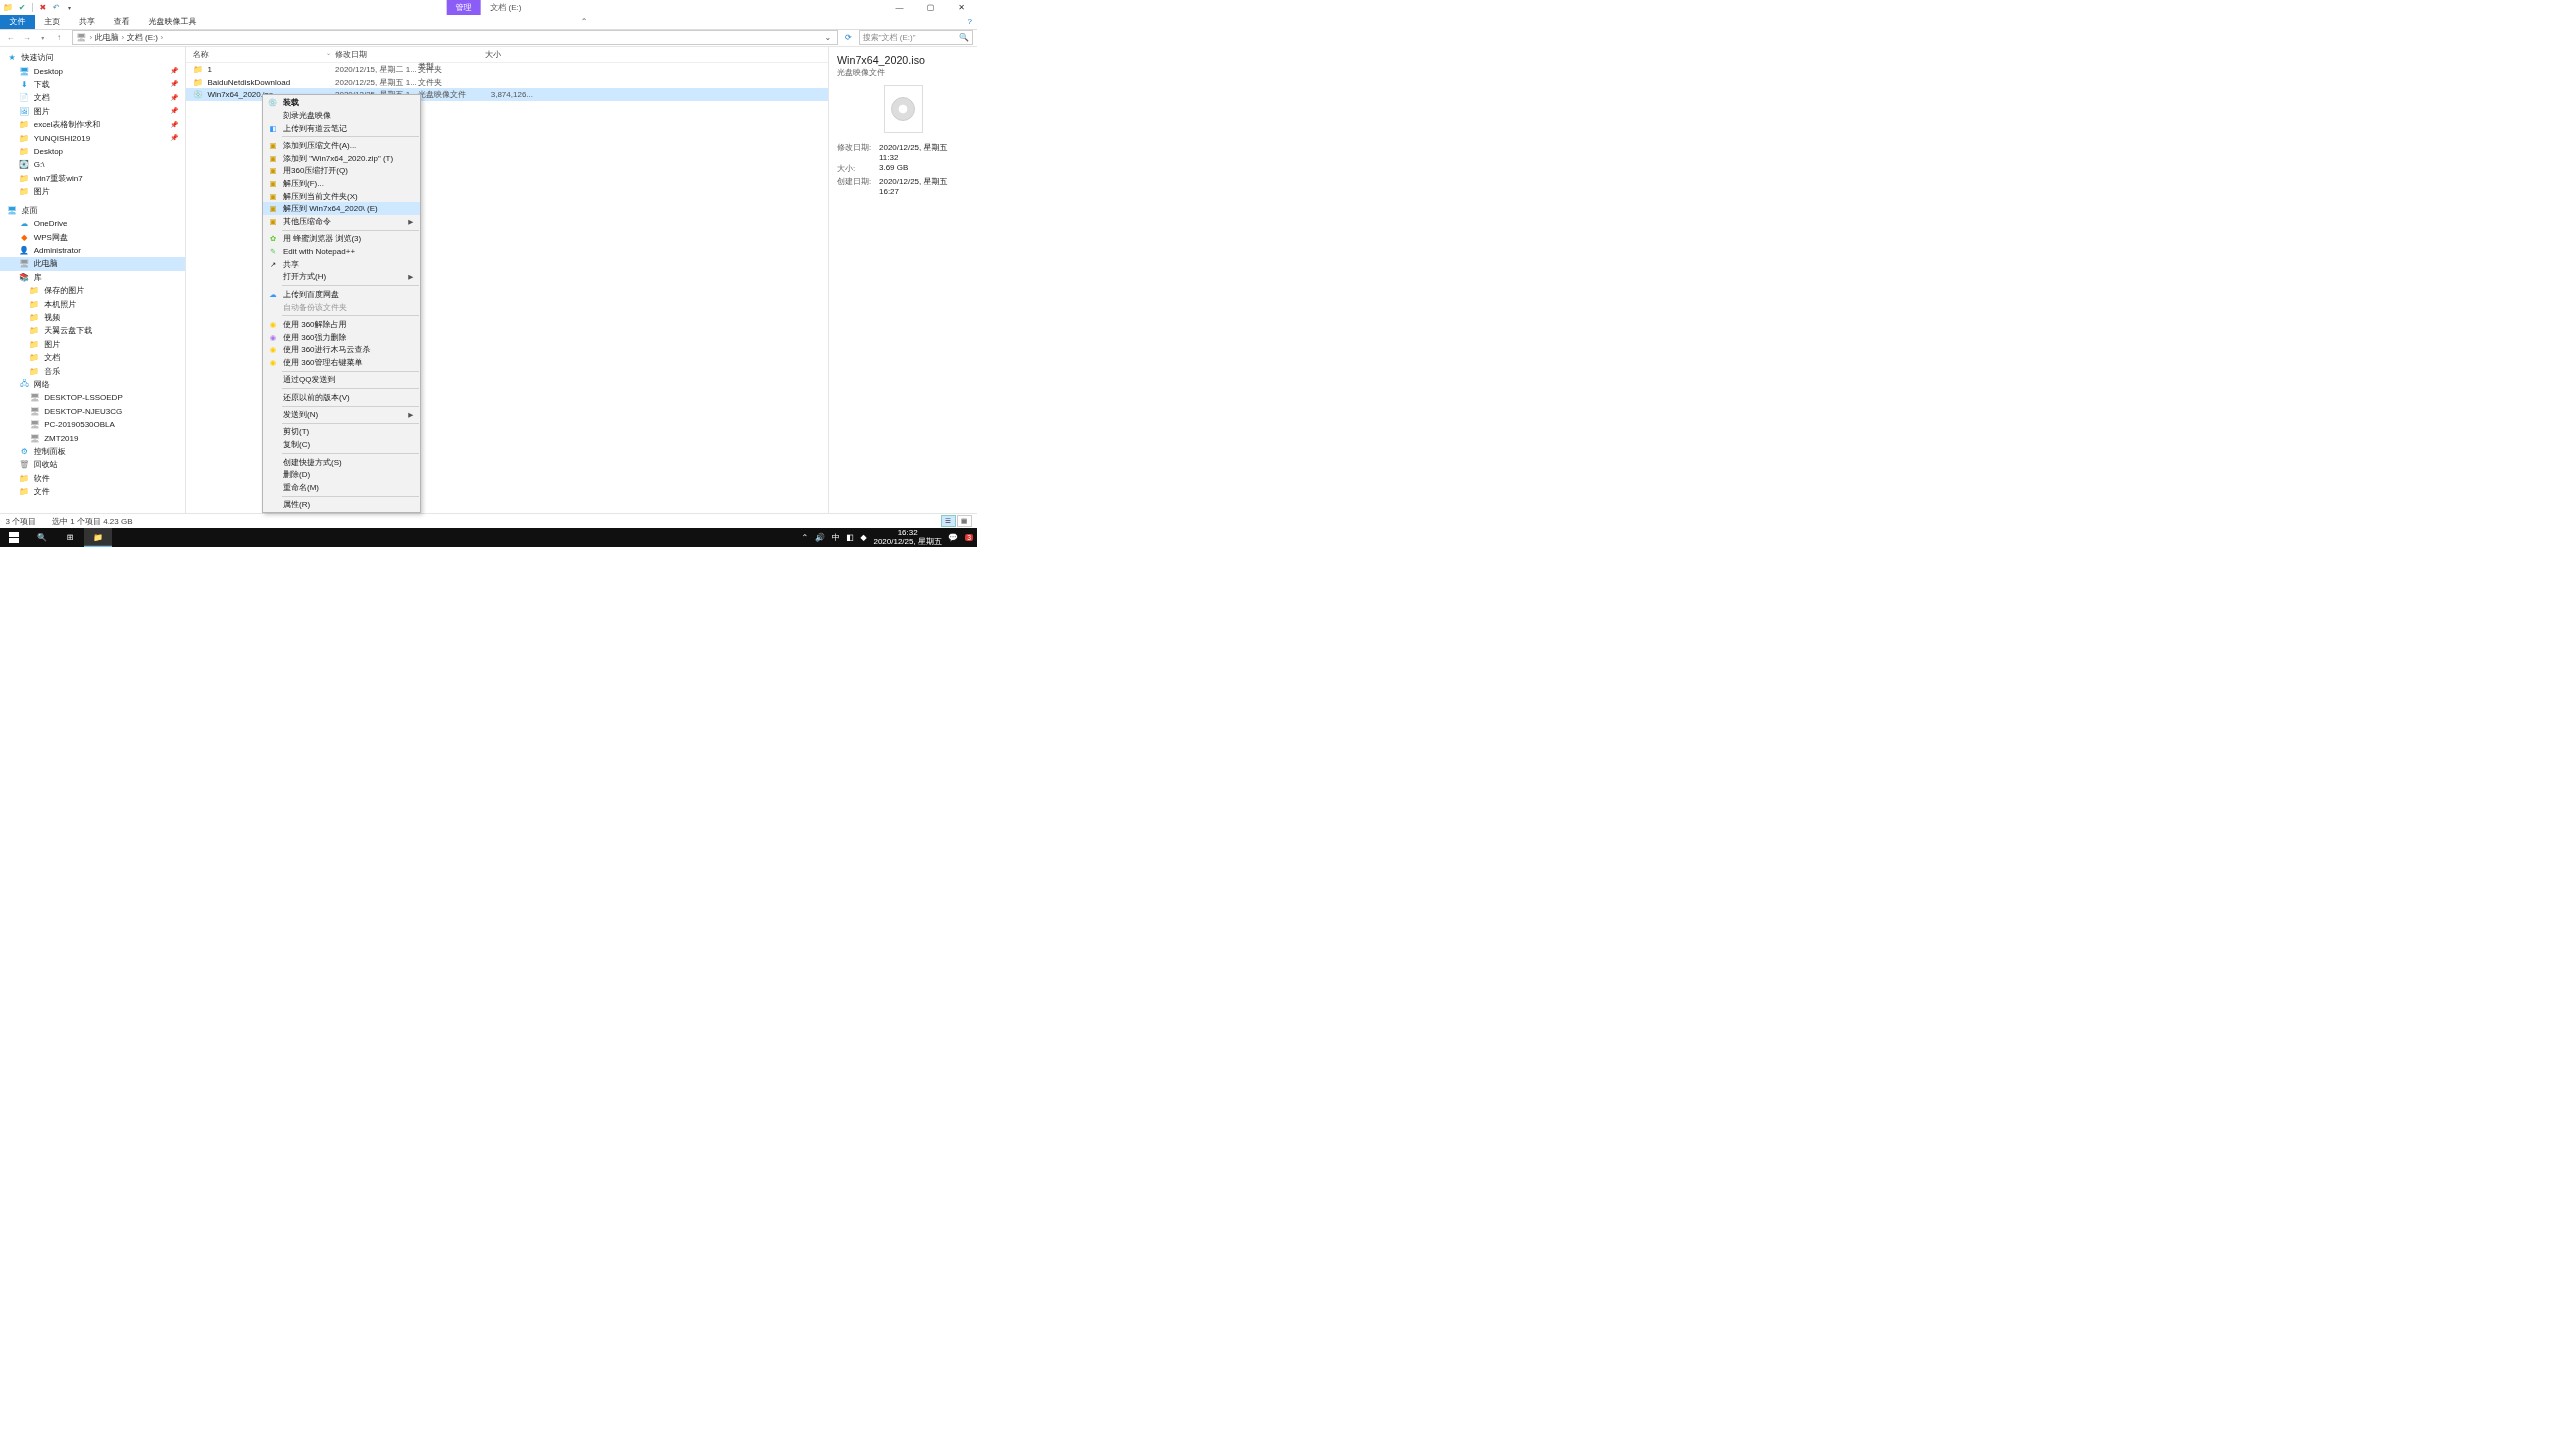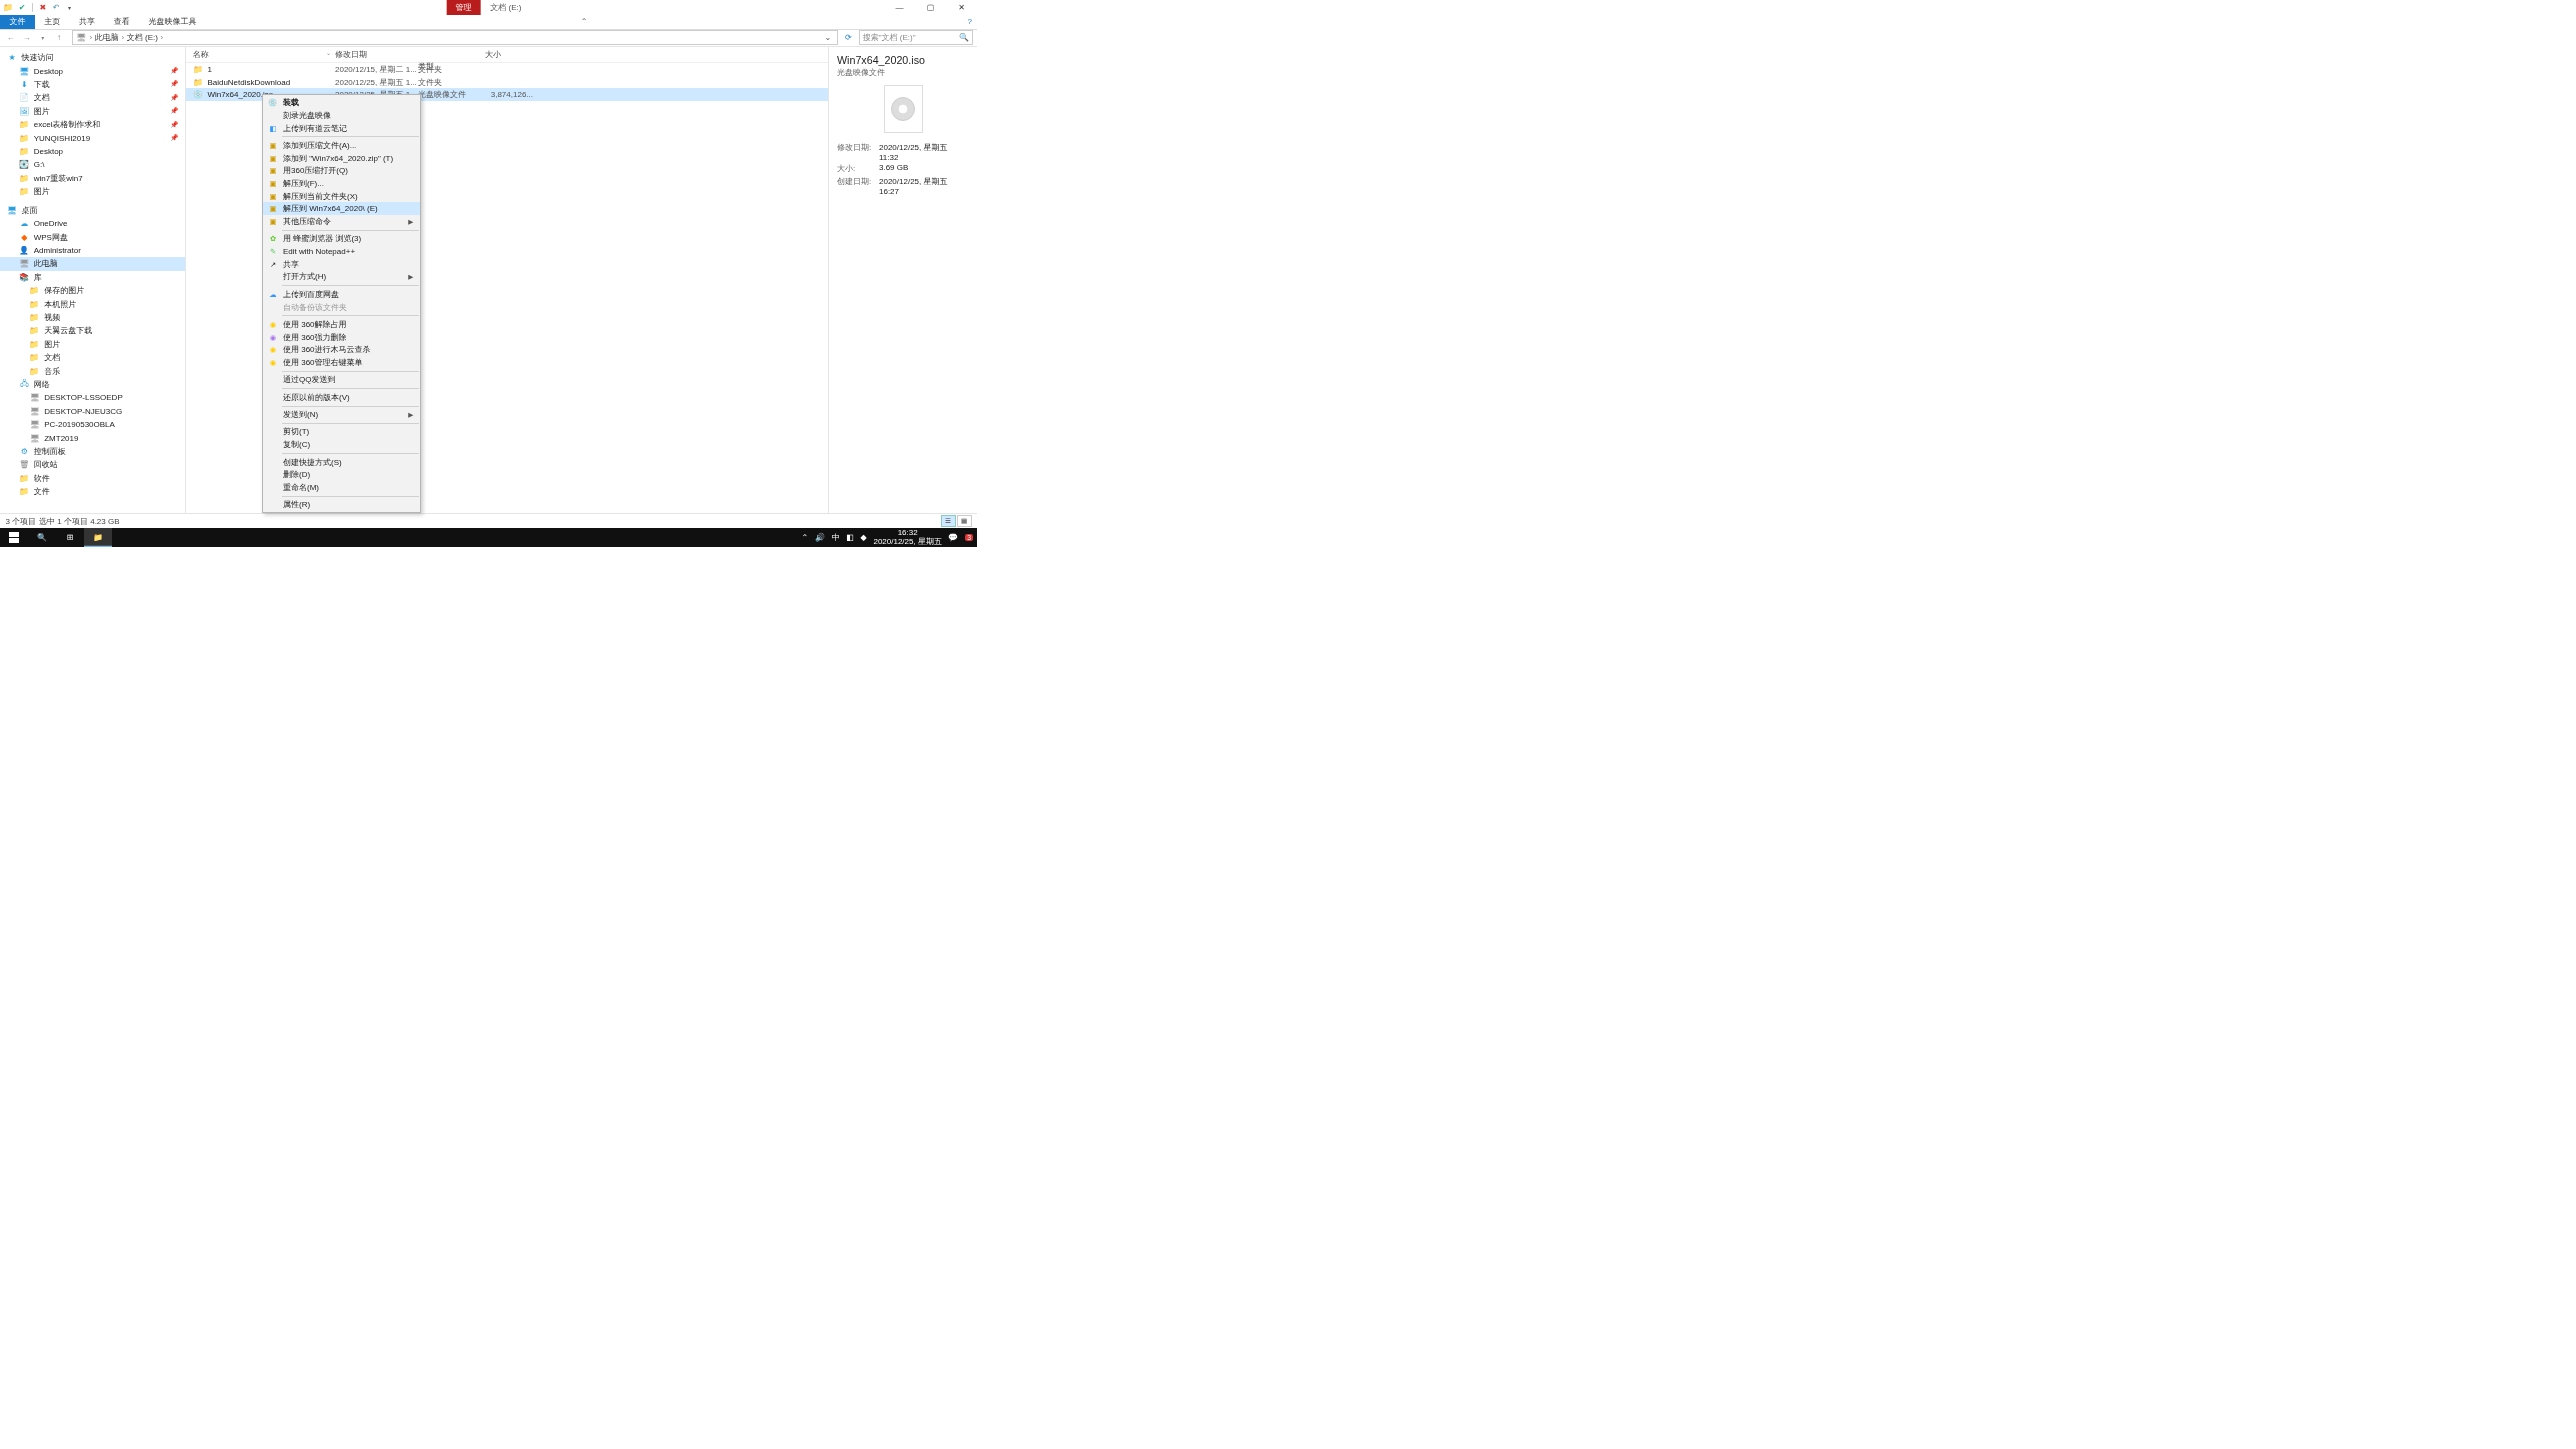--- a/index.html
+++ b/index.html
@@ -5,21 +5,21 @@
 * { margin:0; padding:0; box-sizing:border-box; font-family:"Microsoft YaHei","Segoe UI",sans-serif; font-size:8px; user-select:none; }
 body { width:977px; height:547px; background:#fff; overflow:hidden; position:relative; }
 
 
 .titlebar { height:14.8px; background:#fff; display:flex; align-items:center; position:relative; }
 .qat { display:flex; align-items:center; gap:4px; padding-left:4px; }
 .qat-icon { width:9.4px; height:9.4px; display:flex; align-items:center; justify-content:center; }
 .qat-sep { width:0.7px; height:9.4px; background:#ccc; margin:0 1.3px; }
 .title-tabs { position:absolute; left:50%; transform:translateX(-50%); display:flex; height:14.8px; }
 .title-tab { padding:0 9.4px; display:flex; align-items:center; color:#555; }
-.title-tab.active { background:#b91c1c; color:#fff; }
+.title-tab.active { background:#8b5cf6; color:#fff; }
 .win-ctrls { margin-left:auto; display:flex; }
 .win-btn { width:31px; height:14.8px; display:flex; align-items:center; justify-content:center; color:#333; }
 
 
 .ribbon { height:14.8px; display:flex; align-items:stretch; border-bottom:0.7px solid #ddd; }
 .ribbon-file { background:#1979ca; color:#fff; padding:0 9.4px; display:flex; align-items:center; }
 .ribbon-tab { padding:0 9.4px; display:flex; align-items:center; color:#333; }
 .ribbon .help { margin-left:auto; width:14.8px; display:flex; align-items:center; justify-content:center; color:#1979ca; }
 
 
@@ -78,21 +78,21 @@
 .ctx { position:absolute; left:262px; top:94px; width:159px; background:#f2f2f2; border:0.7px solid #b5b5b5; box-shadow:2px 2px 4px rgba(0,0,0,.2); padding:1.3px 0; }
 .ctx-item { height:12.7px; display:flex; align-items:center; padding-left:20px; padding-right:6.7px; position:relative; color:#222; }
 .ctx-item.hov { background:#cde8ff; }
 .ctx-item.dis { color:#999; }
 .ctx-item .mi { position:absolute; left:4px; width:12px; height:12px; display:flex; align-items:center; justify-content:center; font-size:7.4px; }
 .ctx-item .arrow { margin-left:auto; color:#555; font-size:6.7px; }
 .ctx-sep { height:0.7px; background:#d0d0d0; margin:2px 1.3px 2px 19px; }
 .ctx-item b { font-weight:700; }
 
 
-.status { height:14.8px; border-top:0.7px solid #e5e5e5; display:flex; align-items:center; padding:0 5.4px; gap:3px; color:#444; }
+.status { height:14.8px; border-top:0.7px solid #e5e5e5; display:flex; align-items:center; padding:0 5.4px; gap:16px; color:#444; }
 .status .views { margin-left:auto; display:flex; gap:1.3px; }
 .status .vbtn { width:14.8px; height:12px; border:0.7px solid #ccc; display:flex; align-items:center; justify-content:center; font-size:6.7px; }
 .status .vbtn.active { background:#cde8ff; border-color:#8cb; }
 
 
 .taskbar { position:absolute; bottom:0; left:0; right:0; height:19px; background:#101010; display:flex; align-items:center; color:#fff; }
 .tb-btn { width:28px; height:19px; display:flex; align-items:center; justify-content:center; color:#fff; }
 .tb-btn.active { background:#333; box-shadow:inset 0 -1.3px 0 #76b9ed; }
 .tb-explorer { background:#1b1b1b; box-shadow:inset 0 -1.3px 0 #76b9ed; }
 .tray { margin-left:auto; display:flex; align-items:center; gap:6.7px; padding-right:4px; font-size:7.4px; }

